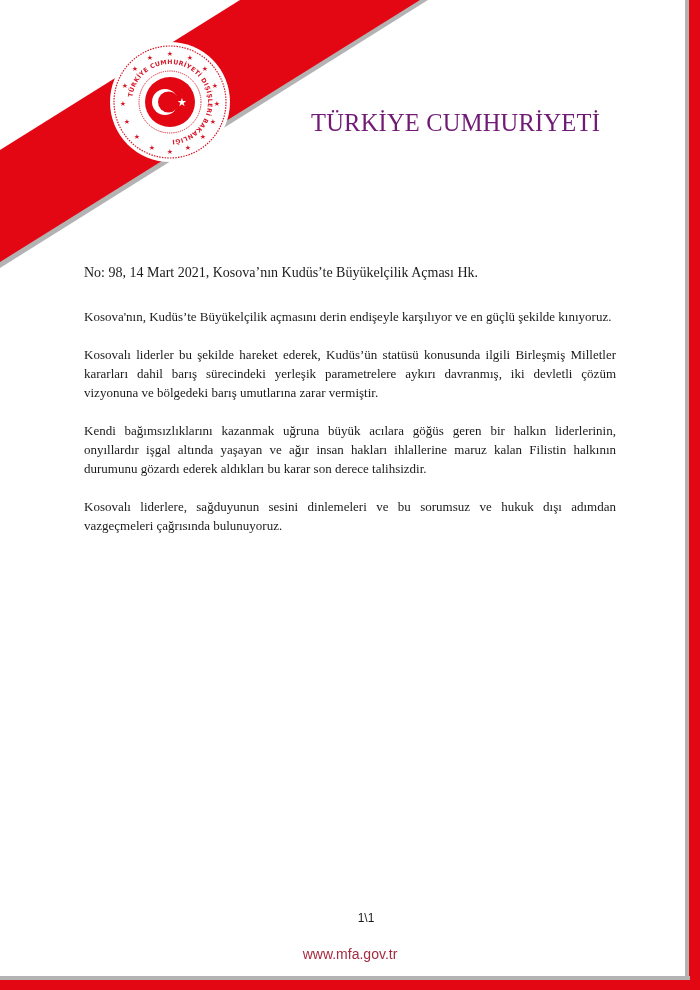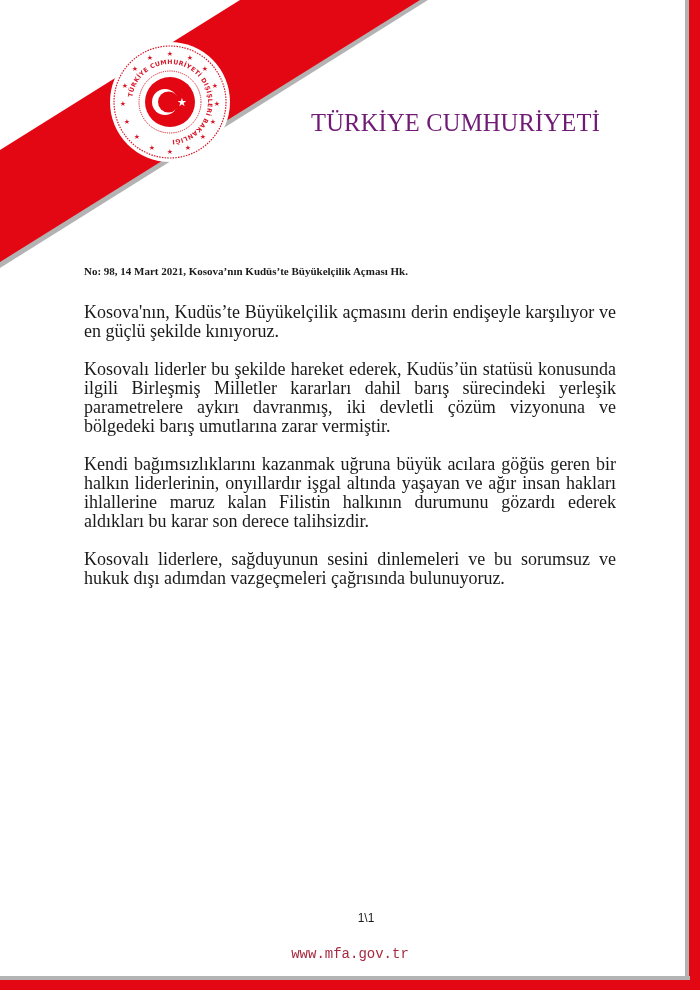--- a/index.html
+++ b/index.html
@@ -11,27 +11,27 @@
   }
   .band-svg { position: absolute; left: 0; top: 0; width: 700px; height: 990px; }
   .seal { position: absolute; left: 110px; top: 42px; width: 120px; height: 120px; }
   .ministry {
     position: absolute; top: 108px; left: 300px; width: 300px;
     text-align: right; color: #701a75; font-family: "Liberation Serif", serif;
     font-size: 24.5px; line-height: 30px; letter-spacing: 0.2px;
   }
   .ministry .l2 { display: block; }
   .content { position: absolute; left: 84px; top: 265px; width: 532px; }
-  .title { font-weight: bold; font-size: 11px; margin: 0 0 26px 0; }
+  .title { font-weight: normal; font-size: 14px; margin: 0 0 26px 0; }
   .para {
-    font-size: 18px; line-height: 19px; margin: 0 0 19px 0;
+    font-size: 13px; line-height: 19px; margin: 0 0 19px 0;
     text-align: justify;
   }
   .pagenum { position: absolute; top: 911px; left: 16px; width: 700px; text-align: center; font-size: 12px; font-family: "Liberation Sans", sans-serif; }
-  .website { position: absolute; top: 946px; left: 0; width: 700px; text-align: center; font-size: 14px; color: #a62a40; font-family: Liberation Mono, monospace; }
+  .website { position: absolute; top: 946px; left: 0; width: 700px; text-align: center; font-size: 14px; color: #a62a40; font-family: Liberation Sans, sans-serif; }
 </style>
 </head>
 <body>
 
 <svg class="band-svg" viewBox="0 0 700 990">
 
   <polygon points="252,0 428,0 0,268 0,158" fill="#b3b3b3"></polygon>
 
   <polygon points="240,0 420,0 0,262 0,150" fill="#e30613"></polygon>
 

